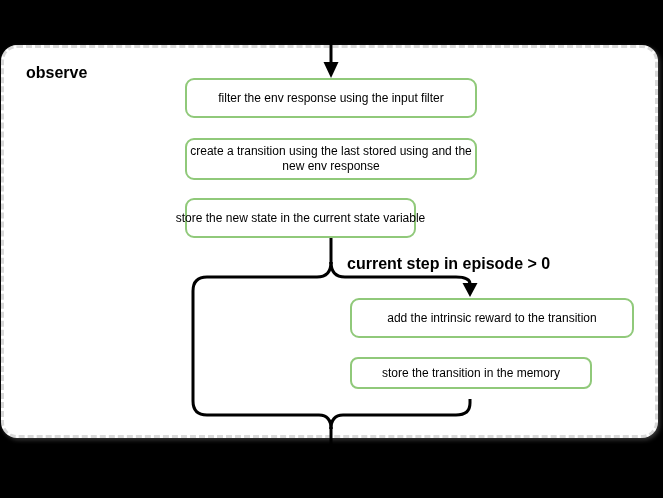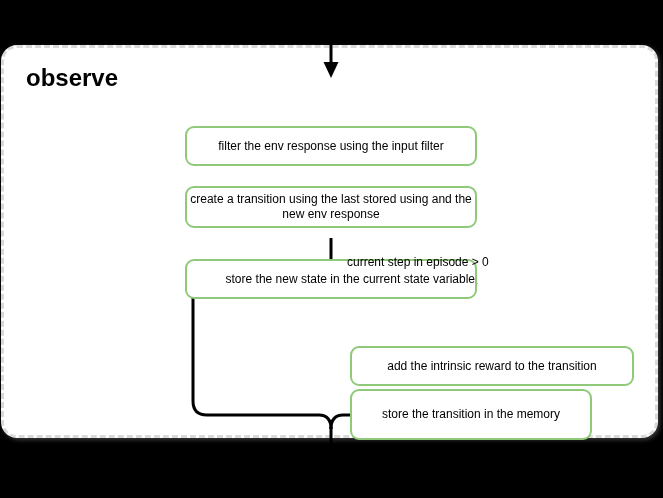--- a/index.html
+++ b/index.html
@@ -24,21 +24,21 @@
     box-sizing: border-box;
     background: var(--container-fill, #fff);
     border: 3px dashed var(--container-border, #d9d9d9);
     border-radius: 16px;
     box-shadow: 2px 2px 4px rgba(160,160,160,0.35);
   }
   #group-title {
     position: absolute;
     left: 26px;
     top: 64px;
-    font-size: 24px;
+    font-size: 16px;
     font-weight: bold;
     color: var(--text, #000);
   }
   #connector-layer {
     position: absolute;
     left: 0;
     top: 0;
     width: 663px;
     height: 498px;
     pointer-events: none;
@@ -59,33 +59,32 @@
     border: 2px solid var(--node-border, #90c97a);
     border-radius: 9px;
     display: flex;
     align-items: center;
     justify-content: center;
     text-align: center;
     font-size: 12px;
     line-height: 1.25;
     color: var(--text, #000);
     white-space: pre;
-    margin-top: 48px;
   }
   #node-filter-env-response { left: 185px; top: 78px;  width: 292px; height: 40px; }
   #node-create-transition   { left: 185px; top: 138px; width: 292px; height: 42px; }
-  #node-store-new-state     { left: 185px; top: 211px; width: 292px; height: 40px; justify-content: flex-end; }
+  #node-store-new-state     { left: 185px; top: 198px; width: 231px; height: 40px; }
   #node-add-intrinsic-reward{ left: 350px; top: 298px; width: 284px; height: 40px; }
-  #node-store-transition    { left: 350px; top: 341px; width: 242px; height: 51px; }
+  #node-store-transition    { left: 350px; top: 357px; width: 242px; height: 32px; border-radius: 8px; }
   #condition-label {
     position: absolute;
     left: 347px;
     top: 255px;
-    font-size: 12px;
-    font-weight: normal;
+    font-size: 16px;
+    font-weight: bold;
     color: var(--text, #000);
     white-space: pre;
   }
 </style>
 </head>
 <body>
 
 <div id="stage">
 
   <div id="group-container"></div>

